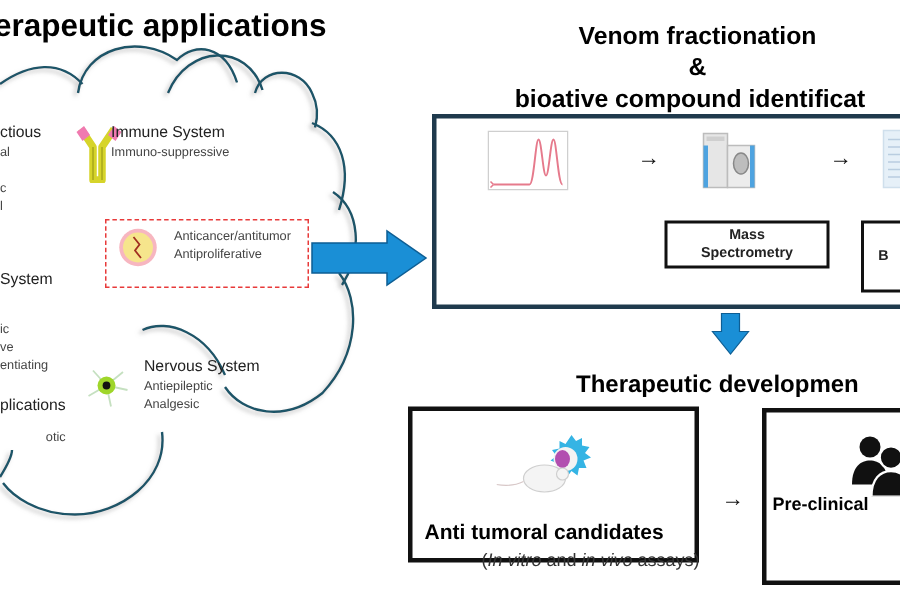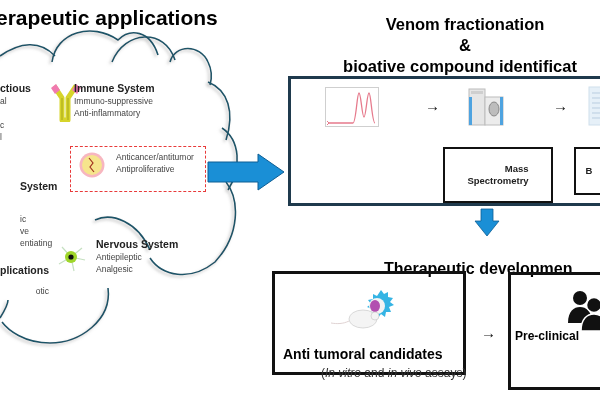--- a/index.html
+++ b/index.html
@@ -1,28 +1,28 @@
 <!DOCTYPE html>
 <html><head>
 <meta charset="utf-8">
 <style>
   html, body { margin:0; padding:0; }
   body { width:600px; height:400px; overflow:hidden; background:#ffffff; position:relative; font-family:"Liberation Sans", sans-serif; }
   .abs { position:absolute; }
   .title-left { left:-4px; top:6px; font-size:21px; font-weight:bold; color:#000; white-space:nowrap; }
   .cloud { left:0; top:0; }
   .cat { position:absolute; white-space:nowrap; }
-  .cat .h { font-size:10.5px; font-weight:bold; color:#222; line-height:13px; }
+  .cat .h { font-size:10.5px; font-weight:normal; color:#222; line-height:13px; }
   .cat .s { font-size:8.5px; color:#444; line-height:12px; }
   .onco-box { left:70px; top:146px; width:136px; height:46px; border:1.5px dashed #e83a3a; box-sizing:border-box; }
   .rt-title { left:300px; top:14px; width:330px; text-align:center; font-size:16.5px; font-weight:bold; color:#000; line-height:21px; }
   .frame { left:288px; top:76px; width:330px; height:130px; border:3px solid #1f3a4d; box-sizing:border-box; }
   .lbl-box { position:absolute; border:2px solid #111; box-sizing:border-box; display:flex; align-items:center; justify-content:center; text-align:center; font-size:9.5px; font-weight:bold; color:#222; line-height:12px; }
   .small-arrow { position:absolute; font-size:15px; color:#111; font-weight:bold; }
-  .dev-title { left:384px; top:260px; font-size:16px; font-weight:bold; color:#000; white-space:nowrap; }
+  .dev-title { left:384px; top:248px; font-size:16px; font-weight:bold; color:#000; white-space:nowrap; }
   .dev-box { position:absolute; border:3px solid #111; box-sizing:border-box; }
   .dev-main { font-size:14px; font-weight:bold; color:#000; white-space:nowrap; position:absolute; }
   .dev-sub { font-size:12px; color:#333; white-space:nowrap; position:absolute; }
   .dev-sub i { font-style:italic; }
 </style>
 </head>
 <body>
 
 <svg class="abs cloud" width="600" height="400" viewBox="0 0 600 400">
   <defs>
@@ -58,35 +58,34 @@
 
 <svg class="abs" style="left:50px;top:82px;" width="32" height="40" viewBox="0 0 32 40">
   <path d="M4,4 L12,16 L12,38 L18,38 L18,16 L26,4" fill="none" stroke="#d6d42a" stroke-width="5" stroke-linejoin="round"></path>
   <path d="M1,6 L6,2 L10,8 L5,12 Z" fill="#f07ab0"></path>
   <path d="M31,6 L26,2 L22,8 L27,12 Z" fill="#f07ab0"></path>
   <path d="M12,16 L12,38 M18,16 L18,38" stroke="#8a8a10" stroke-width="0.6"></path>
 </svg>
 <div class="cat" style="left:74px;top:82px;">
   <div class="h">Immune System</div>
   <div class="s">Immuno-suppressive</div>
-  <div class="s">Anti-inflammatory</div>
 </div>
 
 <div class="abs onco-box"></div>
 <svg class="abs" style="left:78px;top:151px;" width="28" height="28" viewBox="0 0 28 28">
   <circle cx="14" cy="14" r="12.5" fill="#f7b6c0"></circle>
   <circle cx="14" cy="14" r="10" fill="#f6e58c"></circle>
   <path d="M11,7 L15,12 L12,16 L16,21" stroke="#a03020" stroke-width="1.2" fill="none"></path>
 </svg>
 <div class="cat" style="left:116px;top:151px;">
   <div class="s">Anticancer/antitumor</div>
   <div class="s">Antiproliferative</div>
 </div>
 
-<div class="cat" style="left:0;top:180px;padding-left:20px;">
+<div class="cat" style="left:0;top:180px;">
   <div class="h">System</div>
   <div class="s" style="margin-top:20px;">ic</div>
   <div class="s">ve</div>
   <div class="s">entiating</div>
 </div>
 
 <svg class="abs" style="left:56px;top:242px;" width="30" height="30" viewBox="0 0 30 30">
   <g stroke="#c5e0c0" stroke-width="1.2" fill="none">
     <path d="M15,15 L3,22"></path>
       <path d="M15,15 L26,6"></path>
@@ -141,21 +140,21 @@
     <g stroke="#b9cde0" stroke-width="1">
         <path d="M5,8 H26"></path>
         <path d="M5,13 H26"></path>
         <path d="M5,18 H26"></path>
         <path d="M5,23 H26"></path>
         <path d="M5,28 H26"></path>
         <path d="M5,33 H26"></path>
       </g>
   </svg>
 
-  <div class="lbl-box" style="left:152px;top:68px;width:110px;height:56px;text-align:right;">
+  <div class="lbl-box" style="left:152px;top:68px;width:110px;height:32px;">
     <span>
       <span>Mass</span><br>
       <span>Spectrometry</span>
     </span>
   </div>
   <div class="lbl-box" style="left:283px;top:68px;width:60px;height:48px;">
     <span style="margin-right:30px;">B</span>
   </div>
 </div>
 

